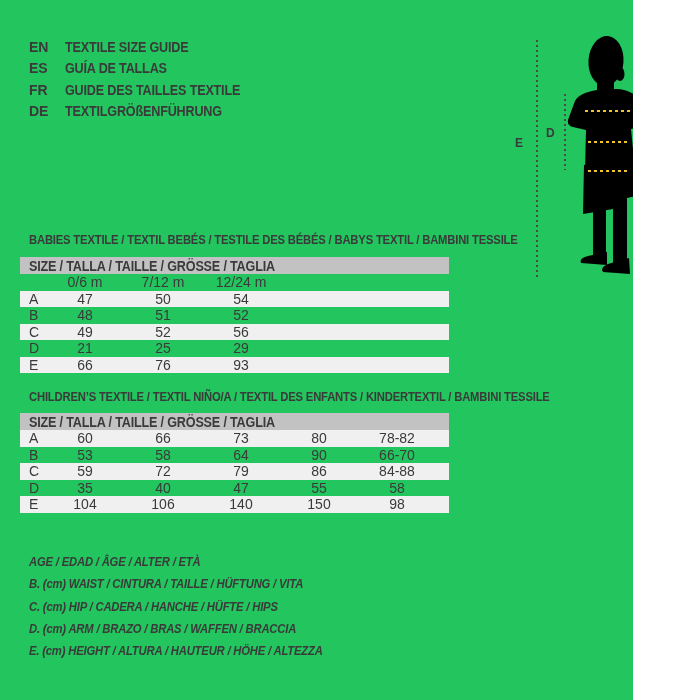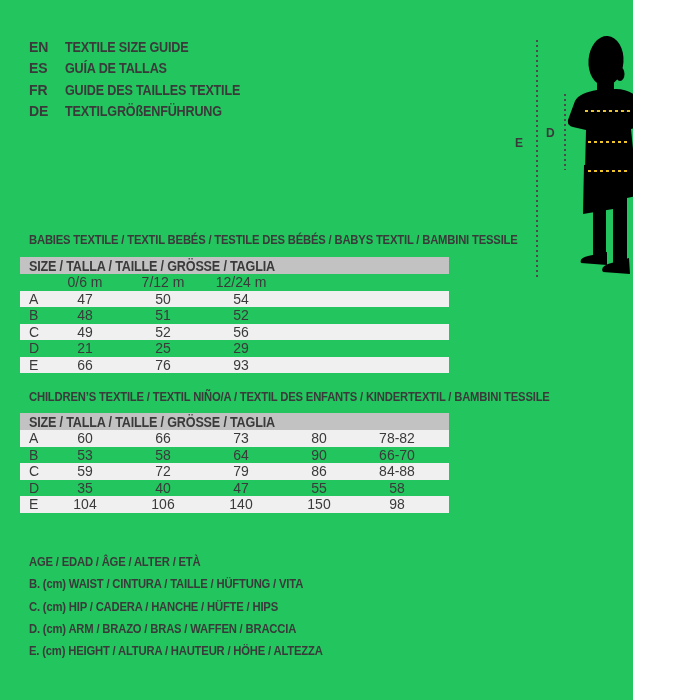--- a/index.html
+++ b/index.html
@@ -21,21 +21,21 @@
   .size-table { position:absolute; left:20px; width:429px; }
   .size-bar { height:17px; background:#c2c2c2; display:flex; align-items:center; padding-left:9px; font-size:14px; font-weight:700; }
   .col-header, .t-row { display:grid; grid-template-columns:26px repeat(5,78px); align-items:center; font-size:14px; }
   .col-header { height:16.5px; font-weight:400; }
   .t-row { height:16.5px; }
   .t-row.alt { background:#f0f0f0; }
   .row-label { padding-left:9px; }
   .cell { text-align:center; }
 
   
-  .legend { position:absolute; left:29px; top:551px; }
+  .legend { position:absolute; left:29px; top:551px;font-style:italic; }
   .legend-line { height:22.3px; display:flex; align-items:center; font-size:12.5px; font-weight:700; }
 
   
   .child-svg { position:absolute; left:560px; top:25px; width:120px; height:260px; }
   .vdots { position:absolute; width:2px; background-image:repeating-linear-gradient(to bottom,#4a4a4a 0 2px,transparent 2px 5px); }
   .hdots-y { position:absolute; height:2px; background-image:repeating-linear-gradient(to right,#eec52f 0 3px,transparent 3px 6px); z-index:3; }
   .hdots-b { position:absolute; height:2px; background-image:repeating-linear-gradient(to right,#4a4a4a 0 2px,transparent 2px 5px); }
   .m-label { position:absolute; font-size:12px; font-weight:700; line-height:13px; }
 </style>
 </head>

